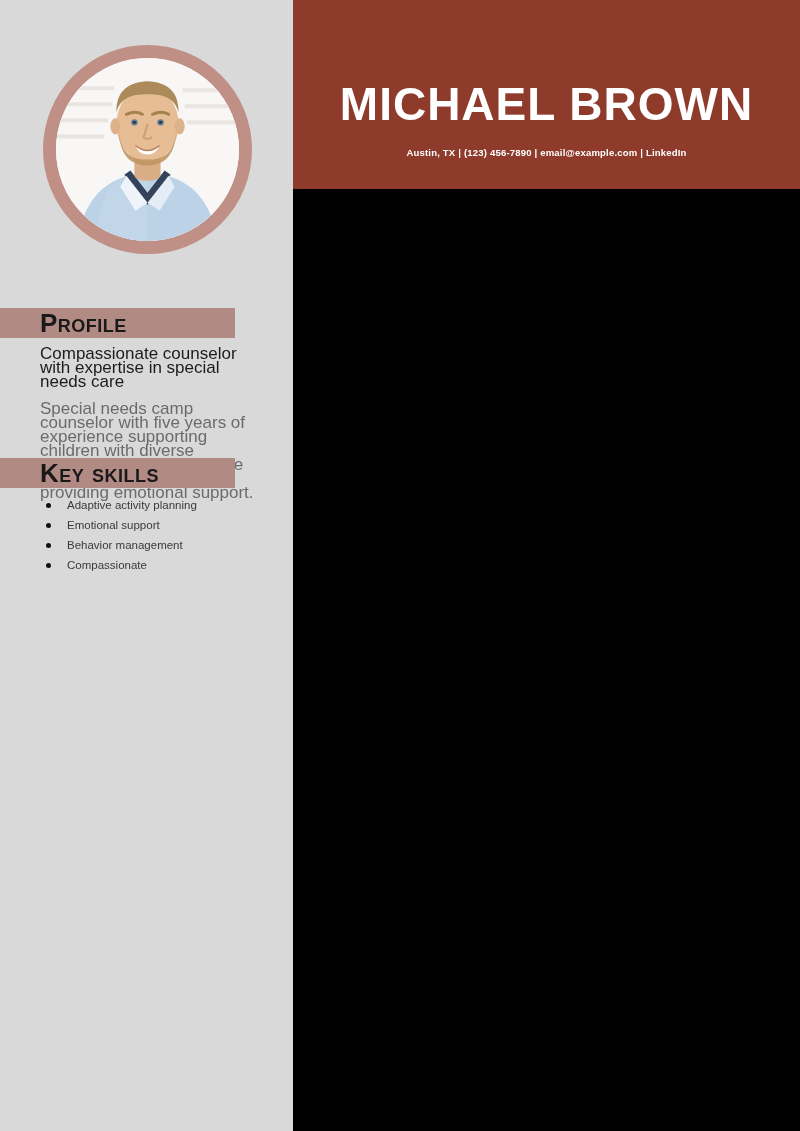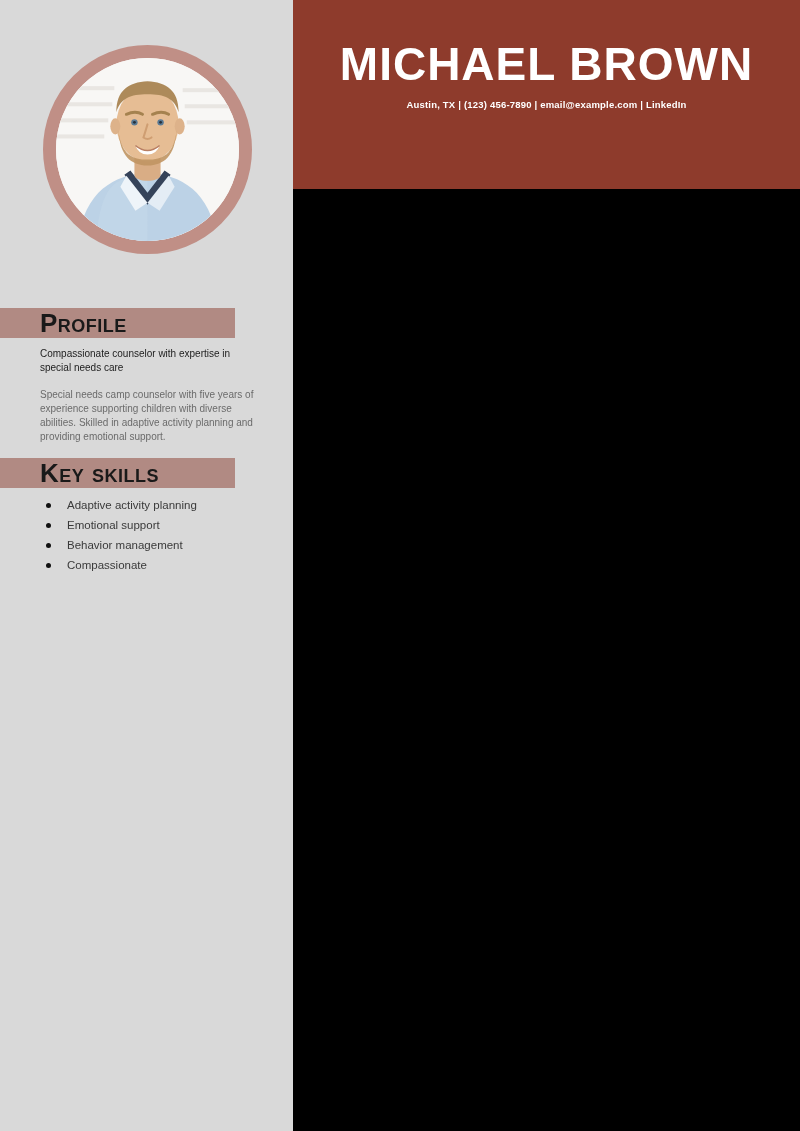--- a/index.html
+++ b/index.html
@@ -40,48 +40,48 @@
   .section-bar.profile{top:308px;}
   .section-bar.skills{top:458px;}
   .section-heading{
     font-variant:small-caps;text-transform:lowercase;
     font-weight:bold;font-size:26px;line-height:26px;
     letter-spacing:.5px;color:var(--heading_text);
   }
   .section-heading::first-letter{text-transform:uppercase;}
   .profile-text{
     position:absolute;left:40px;top:347px;width:218px;
-    font-size:10px;line-height:14px;
+    font-size:17px;line-height:14px;
   }
   .profile-lead{display:block;color:var(--lead_text);}
   .profile-body{display:block;color:var(--body_text);margin-top:13px;}
   .skill-list{
     position:absolute;left:40px;top:495px;width:230px;list-style:none;
   }
   .skill-list li{
     position:relative;padding-left:27px;height:20px;line-height:20px;
     font-size:11.5px;color:var(--skill_text);
   }
   .skill-list li::before{
     content:"";position:absolute;left:6px;top:8px;width:5px;height:5px;
     border-radius:50%;background:#111;
   }
   
   .rightcol{position:absolute;left:293px;top:0;width:507px;height:1131px;}
   .banner{
     width:507px;height:189px;background:var(--maroon);
     display:flex;flex-direction:column;align-items:center;
-    padding-top:38px;
+    padding-top:78px;
   }
   .banner h1{
     color:var(--banner_text);font-weight:bold;font-size:46px;line-height:1.15;
     letter-spacing:1px;white-space:nowrap;
   }
   .banner .contact{
-    margin-top:8px;color:var(--banner_text);font-weight:bold;
+    margin-top:16px;color:var(--banner_text);font-weight:bold;
     font-size:9.5px;letter-spacing:.2px;white-space:nowrap;
   }
   .content-area{
     width:507px;height:942px;background:var(--content_black);
   }
 </style>
 </head>
 <body>
 
 <div class="page">

